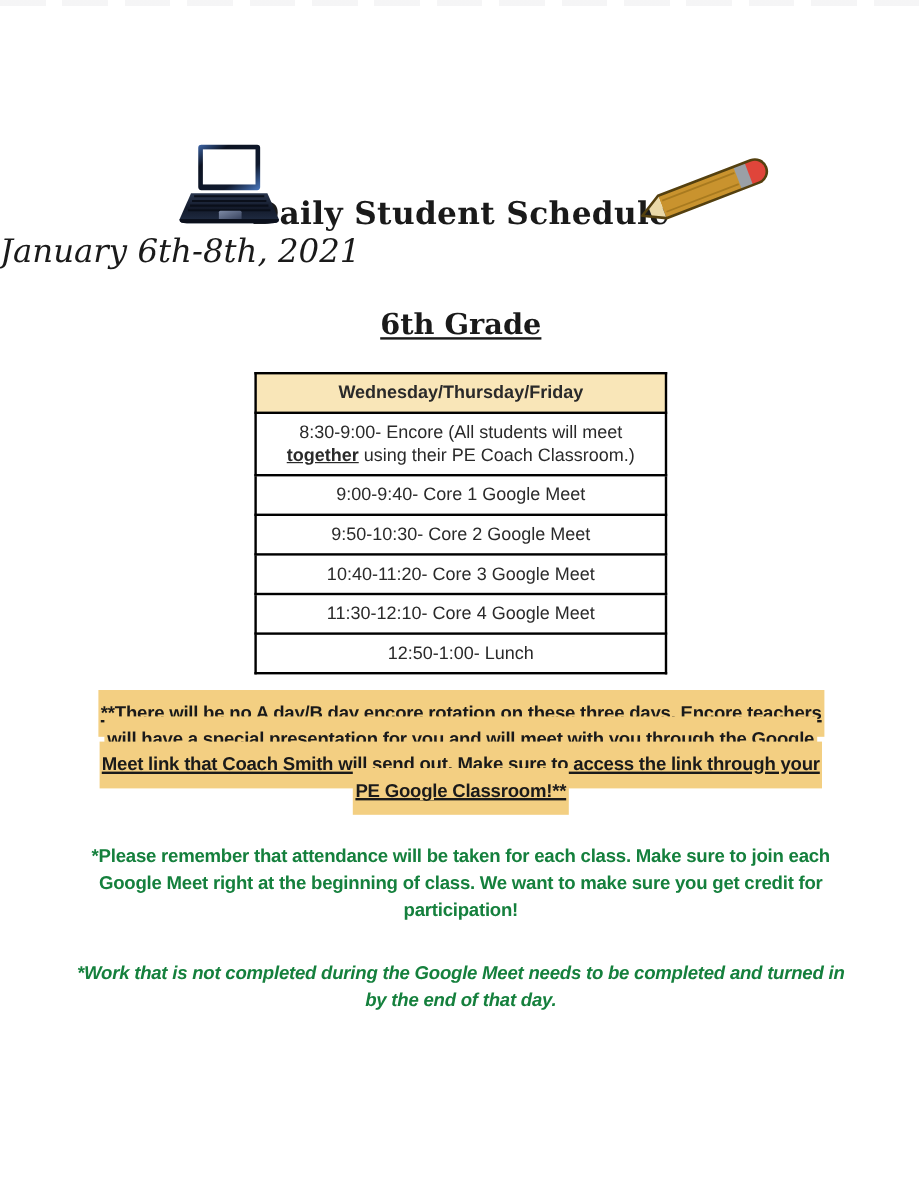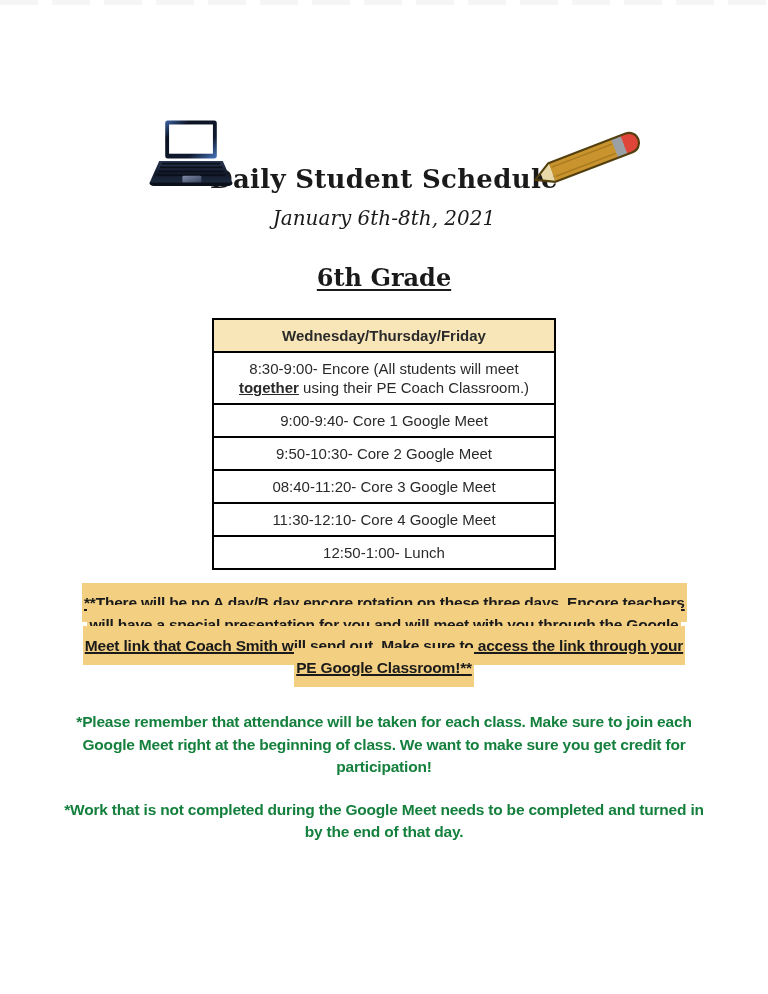--- a/index.html
+++ b/index.html
@@ -48,25 +48,24 @@
   .doc-title {
     margin-top: 164px;
     text-align: center;
     font-family: "DejaVu Serif", "Liberation Serif", serif;
     font-weight: bold;
     font-size: 26px;
     line-height: 30px;
     letter-spacing: .3px;
   }
   .doc-subtitle {
-    margin-top: 11px;
-    text-align: center;
+    margin-top: 3px;
     font-family: "DejaVu Serif", "Liberation Serif", serif;
     font-style: italic;
-    font-size: 20px;
+    font-size: 27px;
     line-height: 26px;
   }
   .grade-heading {
     margin-top: 32px;
     text-align: center;
     font-family: "DejaVu Serif", "Liberation Serif", serif;
     font-weight: bold;
     font-size: 24px;
     line-height: 30px;
   }
@@ -129,21 +128,21 @@
   .note {
     width: 648px;
     margin: 33px auto 0;
     text-align: center;
     font-weight: bold;
     font-size: 15.5px;
     line-height: 22.5px;
     letter-spacing: -0.2px;
     color: #15803d;
   }
-  .note.work { margin-top: 20px; }
+  .note.work { margin-top: 30px; font-style: italic; }
 </style>
 </head>
 <body>
 
 <div class="page">
 
   <div class="scan-artifact"></div>
 
   <div class="laptop-art">
     <svg width="86" height="86" viewBox="0 0 100 100" aria-hidden="true">
@@ -200,21 +199,21 @@
       <tr>
         <td class="encore-cell"><span>8:30-9:00- Encore (All students will meet </span><span class="encore-emphasis">together</span><span> using their PE Coach Classroom.)</span></td>
       </tr>
       <tr>
         <td>9:00-9:40- Core 1 Google Meet</td>
       </tr>
       <tr>
         <td>9:50-10:30- Core 2 Google Meet</td>
       </tr>
       <tr>
-        <td>08:40-11:20- Core 3 Google Meet</td>
+        <td>10:40-11:20- Core 3 Google Meet</td>
       </tr>
       <tr>
         <td>11:30-12:10- Core 4 Google Meet</td>
       </tr>
       <tr>
         <td>12:50-1:00- Lunch</td>
       </tr>
     </tbody>
   </table>
 

